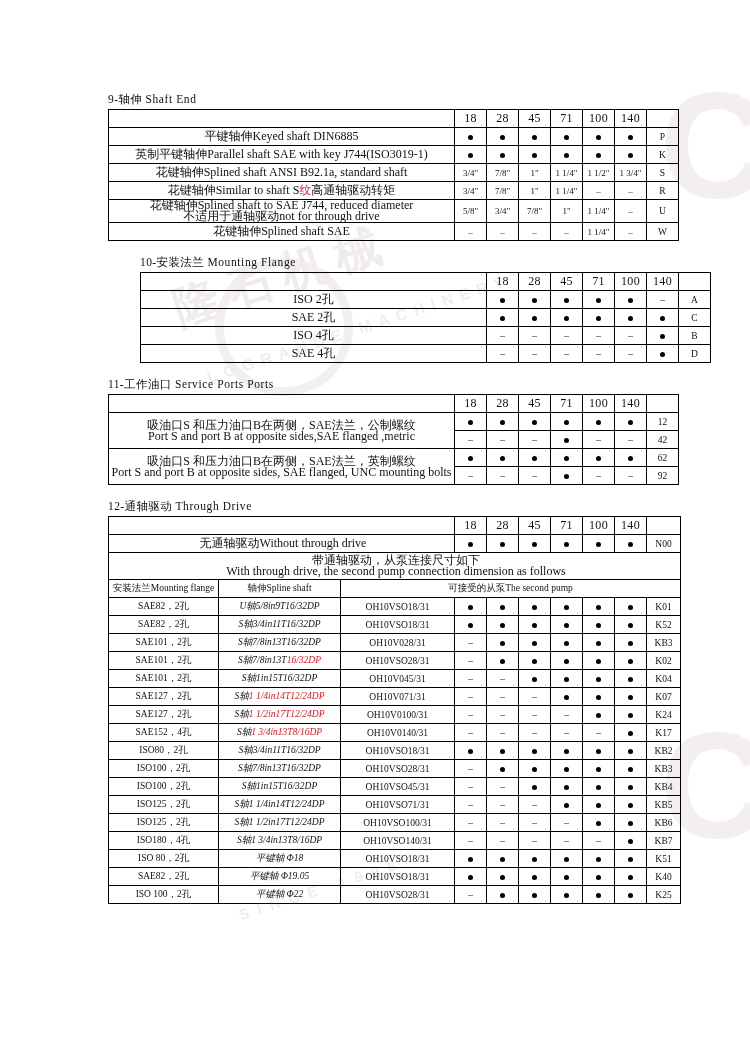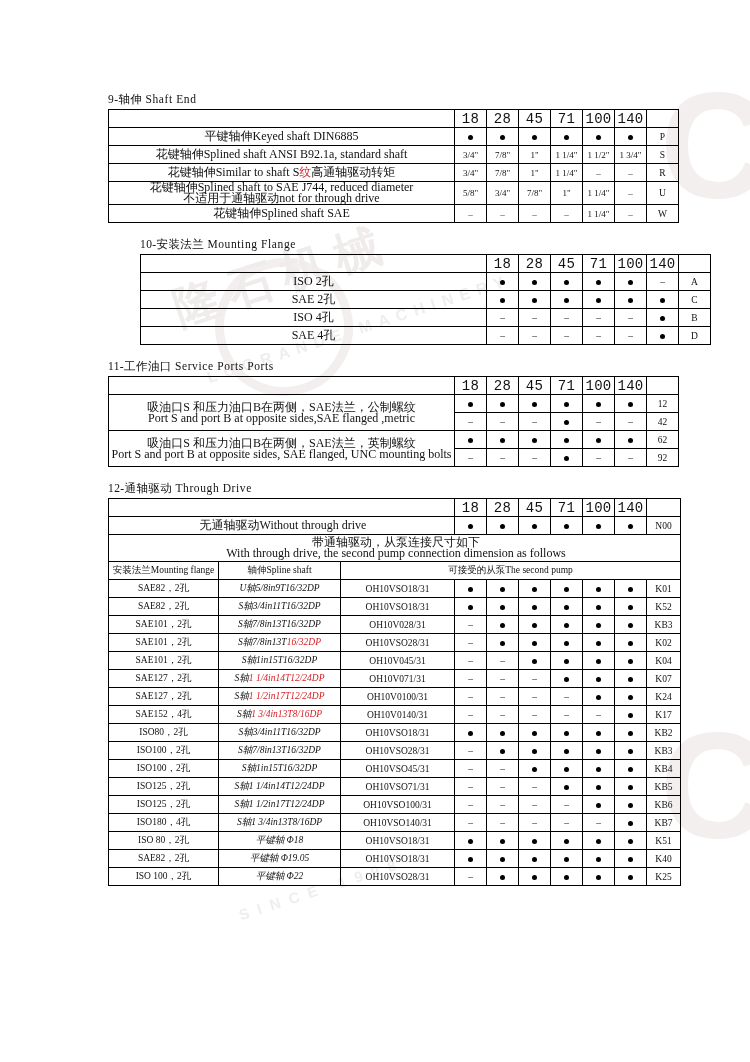--- a/index.html
+++ b/index.html
@@ -109,22 +109,22 @@
   td.lbl {
     text-align: left;
     padding-left: 5px;
     font-size: 12px;
     line-height: 11px;
   }
   td.lbl .l2 { display: block; }
   .hdr-row td {
     border: none;
     height: 15px;
-    font-size: 14px;
-    font-family: Liberation Mono, monospace;
+    font-size: 12px;
+    font-family: Liberation Serif, serif;
     letter-spacing: 0.3px;
     margin-left: 16px;
   }
   .dot {
     display: inline-block;
     width: 5px; height: 5px;
     border-radius: 50%;
     background: #000;
     vertical-align: middle;
   }
@@ -189,20 +189,30 @@
           <td class="lbl"><span>平键轴伸</span><span>Keyed shaft  DIN6885</span></td>
           <td><span class="dot"></span></td>
           <td><span class="dot"></span></td>
           <td><span class="dot"></span></td>
           <td><span class="dot"></span></td>
           <td><span class="dot"></span></td>
           <td><span class="dot"></span></td>
           <td>P</td>
         </tr>
         <tr>
+          <td class="lbl"><span>英制平键轴伸</span><span>Parallel shaft SAE with key J744(ISO3019-1)</span></td>
+          <td><span class="dot"></span></td>
+          <td><span class="dot"></span></td>
+          <td><span class="dot"></span></td>
+          <td><span class="dot"></span></td>
+          <td><span class="dot"></span></td>
+          <td><span class="dot"></span></td>
+          <td>K</td>
+        </tr>
+        <tr>
           <td class="lbl"><span>花键轴伸</span><span>Splined shaft ANSI B92.1a, standard shaft</span></td>
           <td class="small">3/4"</td>
           <td class="small">7/8"</td>
           <td class="small">1"</td>
           <td class="small">1 1/4"</td>
           <td class="small">1 1/2"</td>
           <td class="small">1 3/4"</td>
           <td>S</td>
         </tr>
         <tr>

